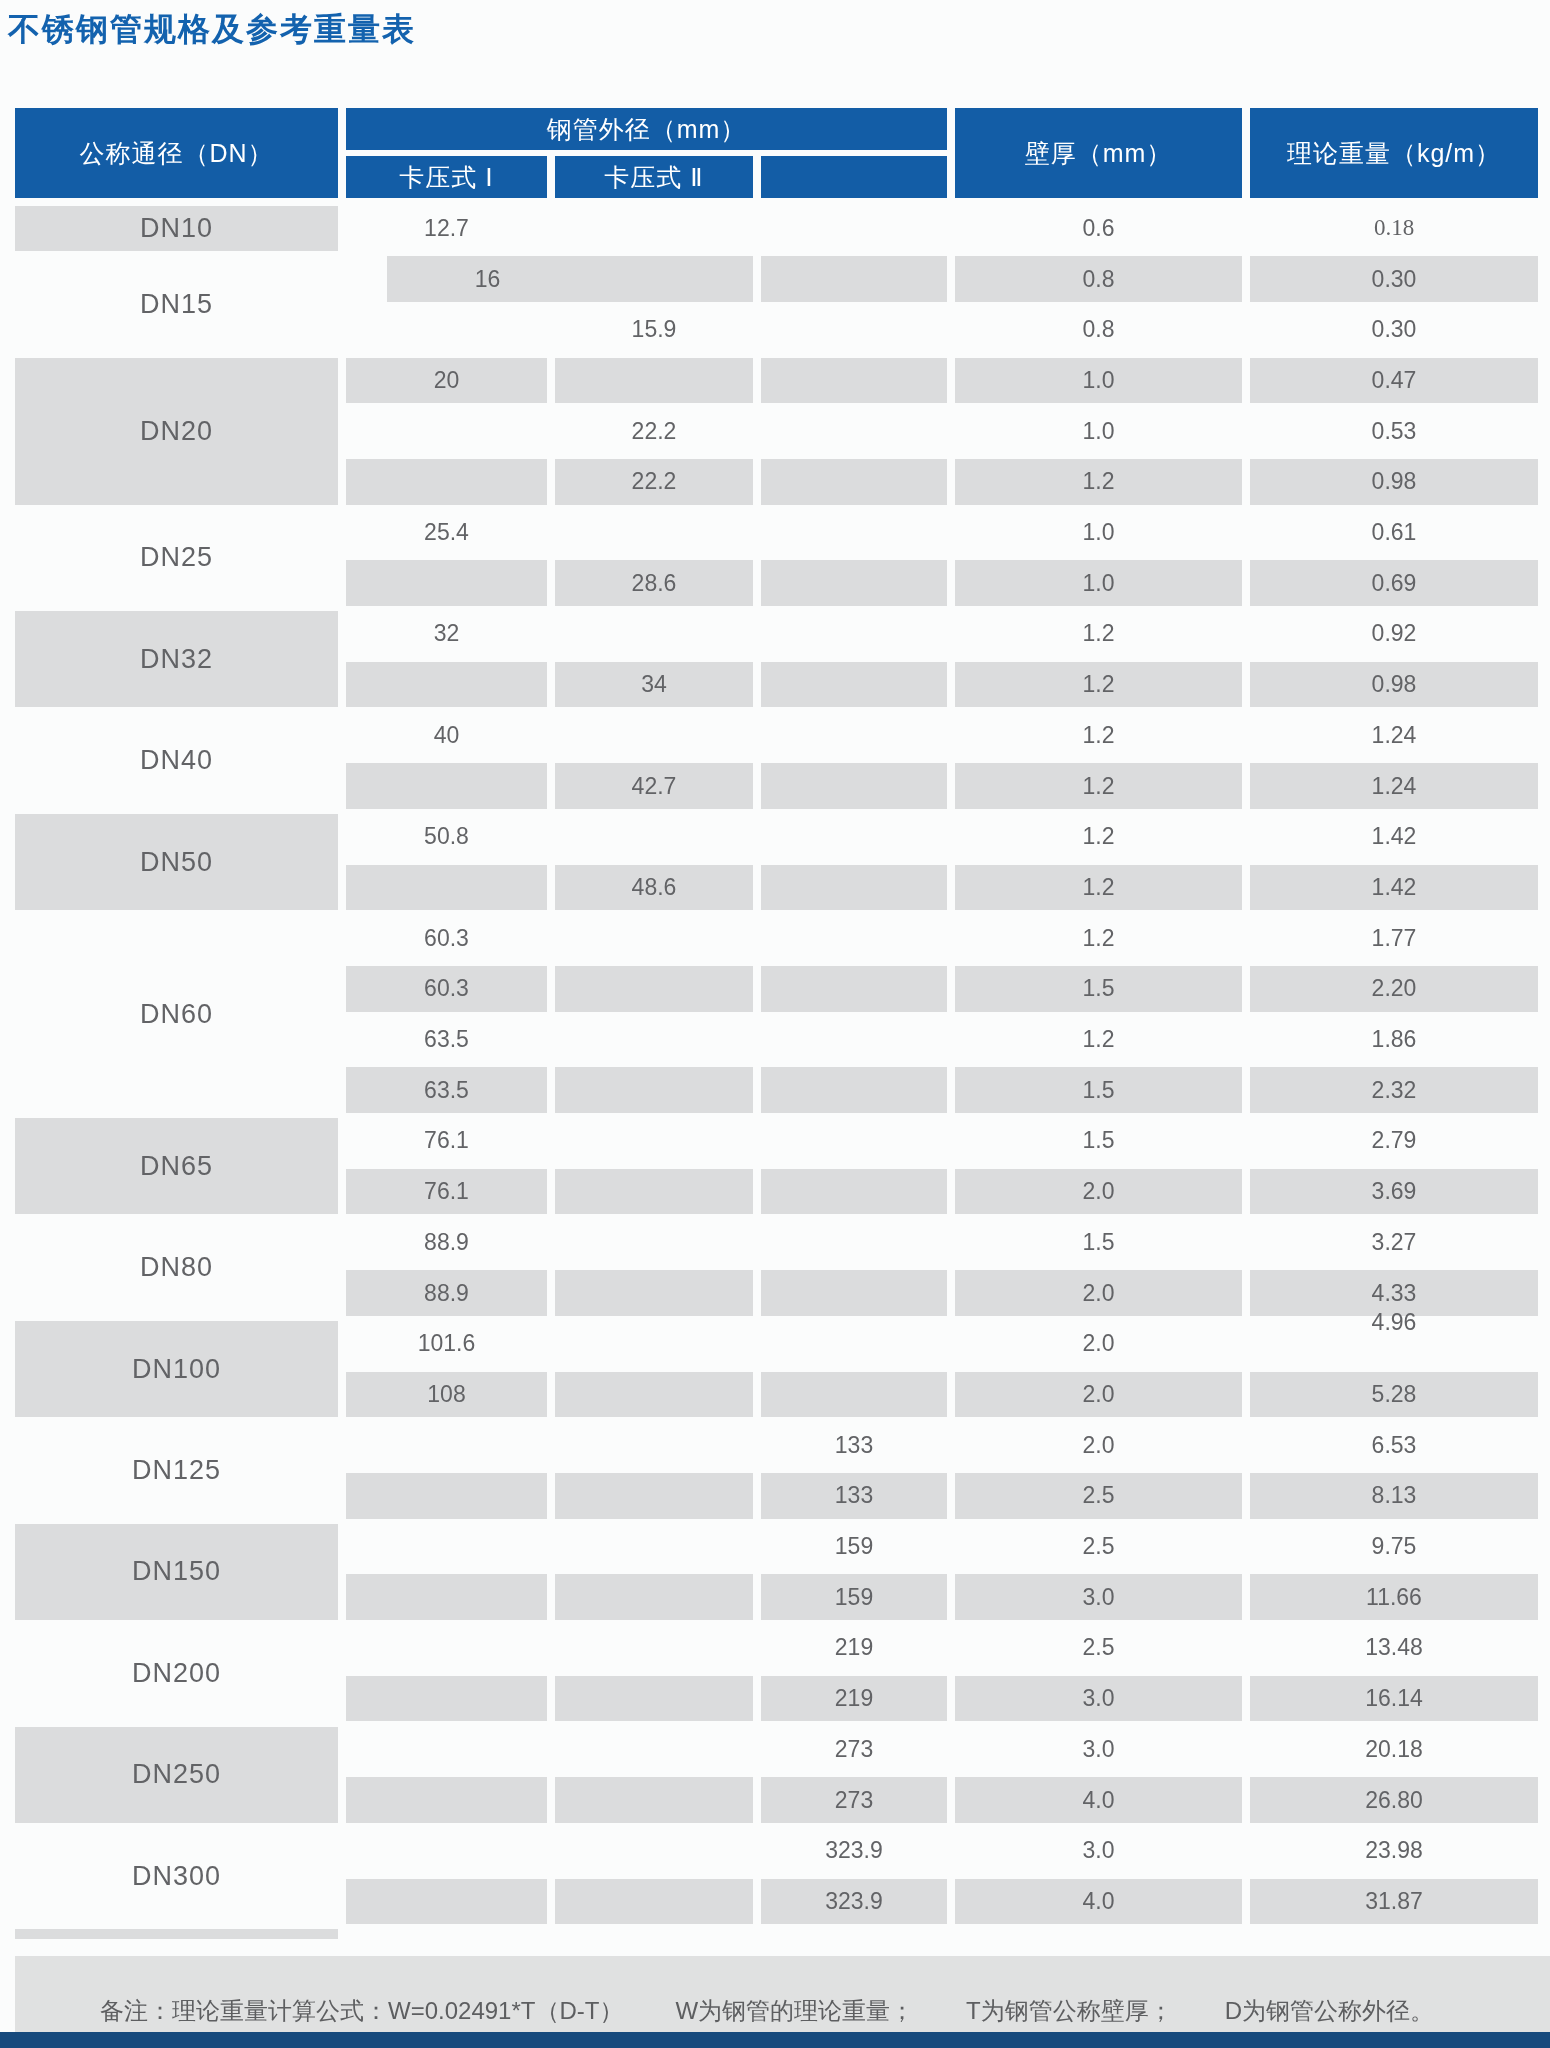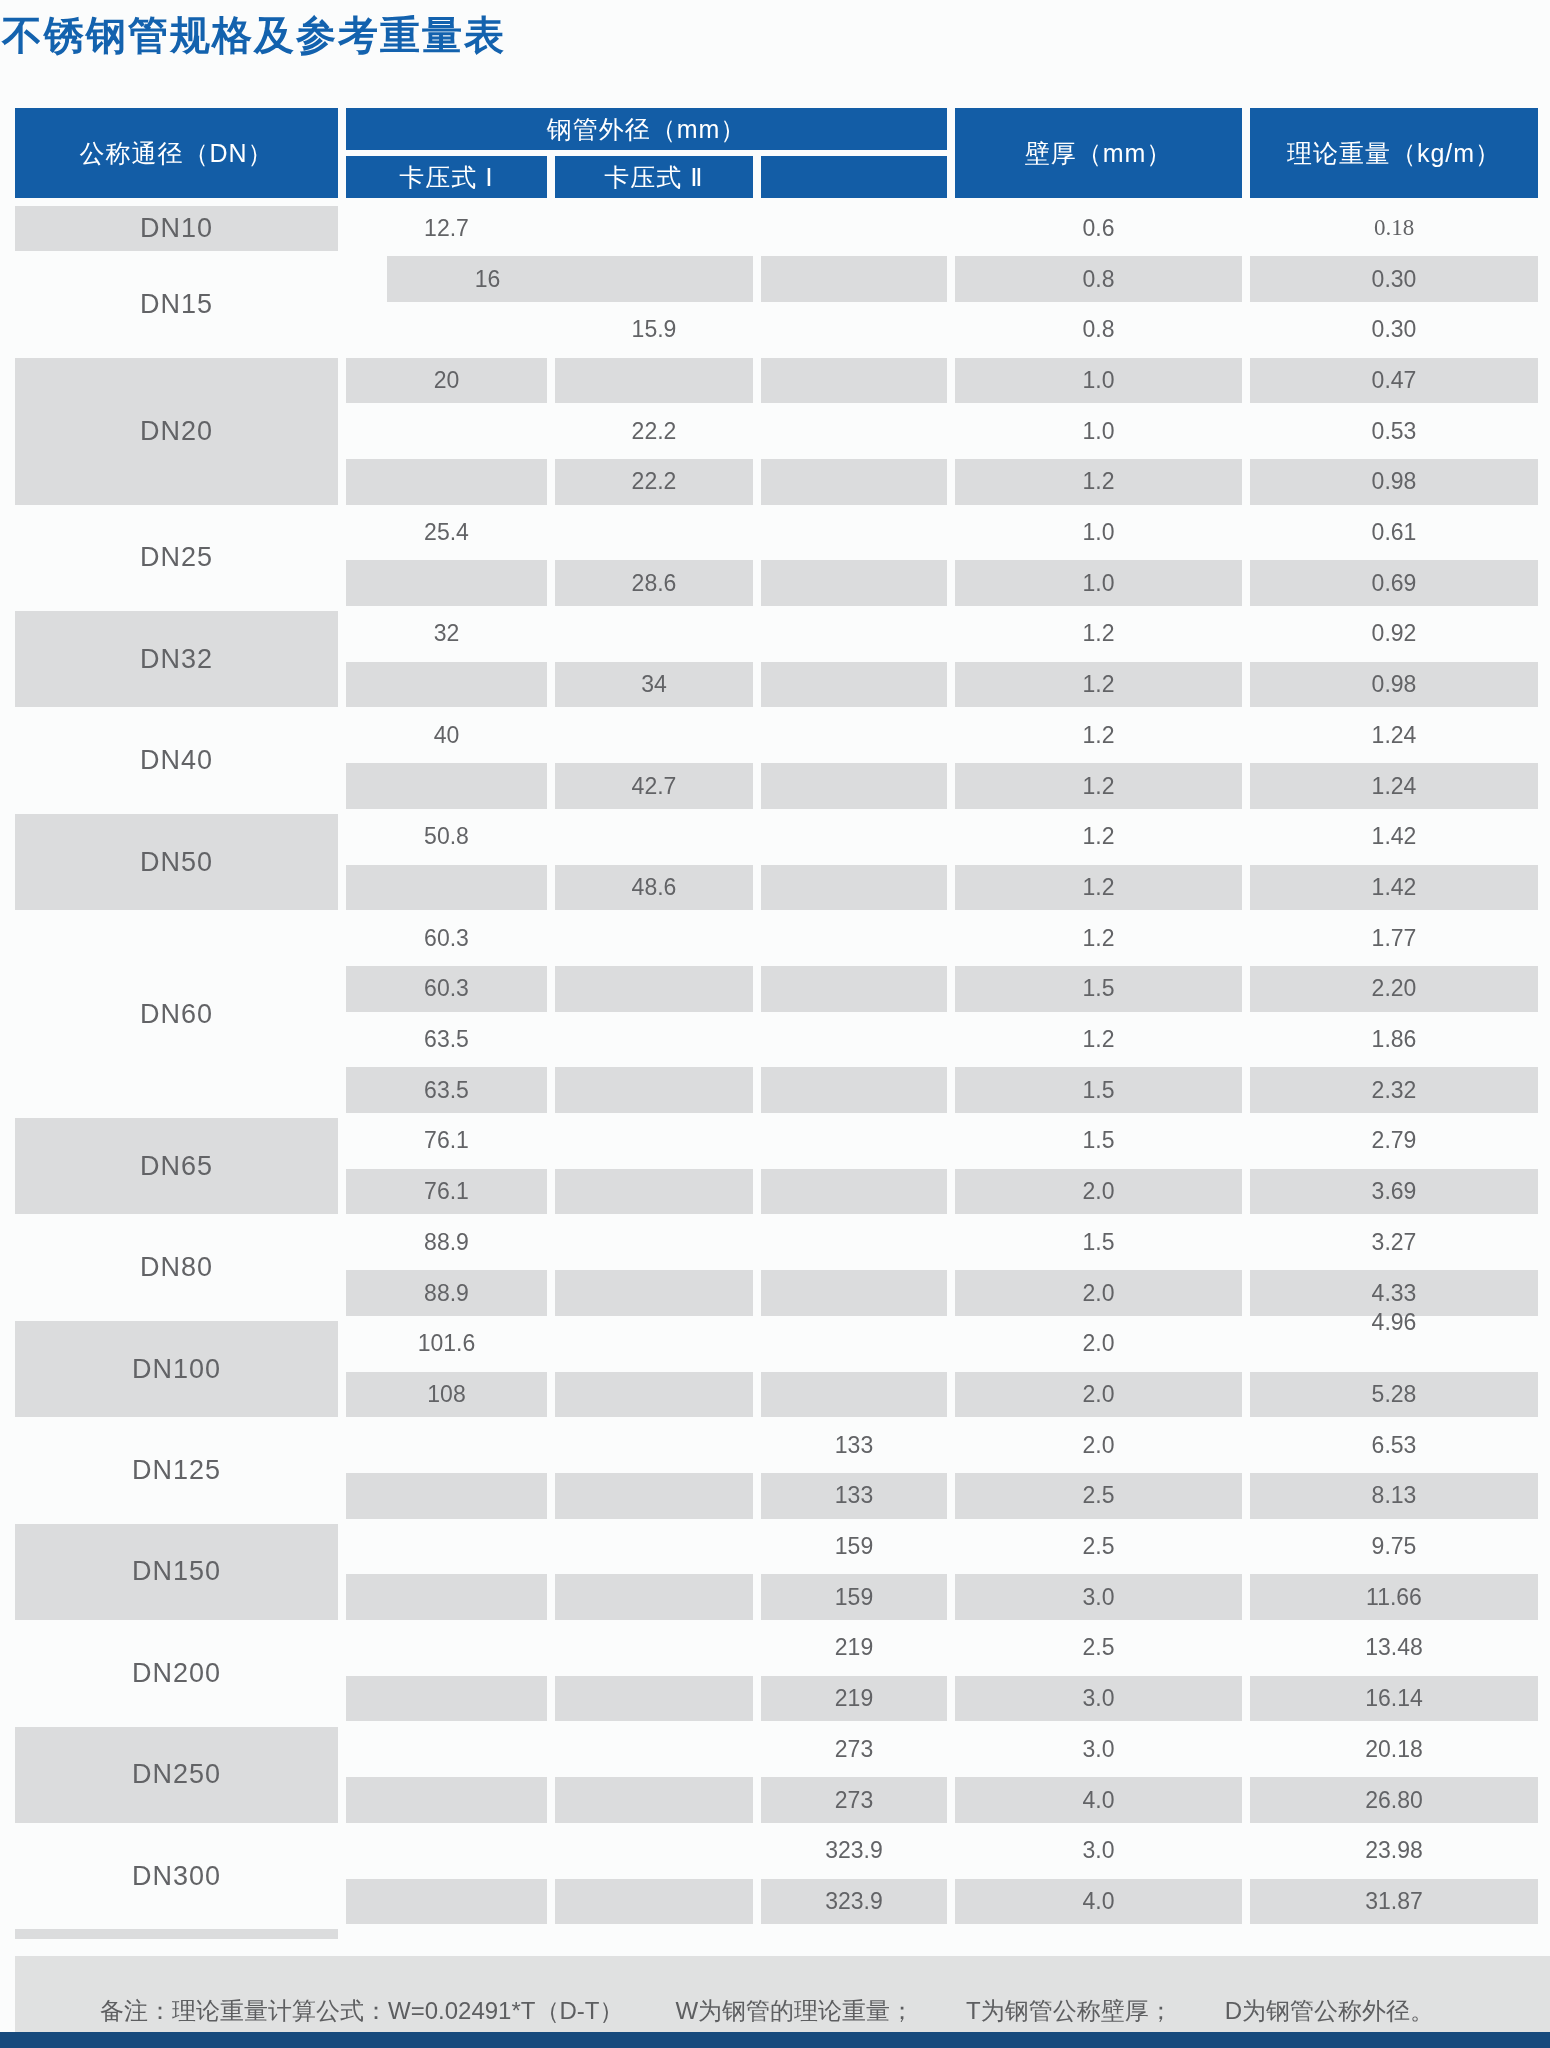--- a/index.html
+++ b/index.html
@@ -1,18 +1,18 @@
 <!DOCTYPE html>
 <html style="--blue: #135da6; --title-blue: #1362ae; --gray: #dbdcdd; --footer-gray: #e0e1e1; --navy: #174a7d; --txt: #626366;"><head>
 <meta charset="utf-8">
 <style>
   html,body{margin:0;padding:0;background:#ffffff;}
   #page{position:relative;width:1550px;height:2048px;background:#fbfcfc;overflow:hidden;
         font-family:"Liberation Sans","DejaVu Sans",sans-serif;}
-  #title{position:absolute;left:2px;top:8px;font-size:40px;font-weight:bold;
+  #title{position:absolute;left:8px;top:8px;font-size:32px;font-weight:bold;
          color:var(--title-blue);letter-spacing:2px;white-space:nowrap;}
   .hcell{position:absolute;background:var(--blue);color:#ffffff;display:flex;
          align-items:center;justify-content:center;font-size:25px;letter-spacing:1px;
          white-space:nowrap;}
   .cell{position:absolute;display:flex;align-items:center;justify-content:center;
         font-size:23px;color:var(--txt);white-space:nowrap;}
   .dn-cell{position:absolute;display:flex;align-items:center;justify-content:center;
         font-size:27px;color:var(--txt);letter-spacing:1px;white-space:nowrap;}
   .gray{background:var(--gray);}
   #bottom-strip{position:absolute;left:15px;top:1929px;width:323px;height:10px;background:var(--gray);}

